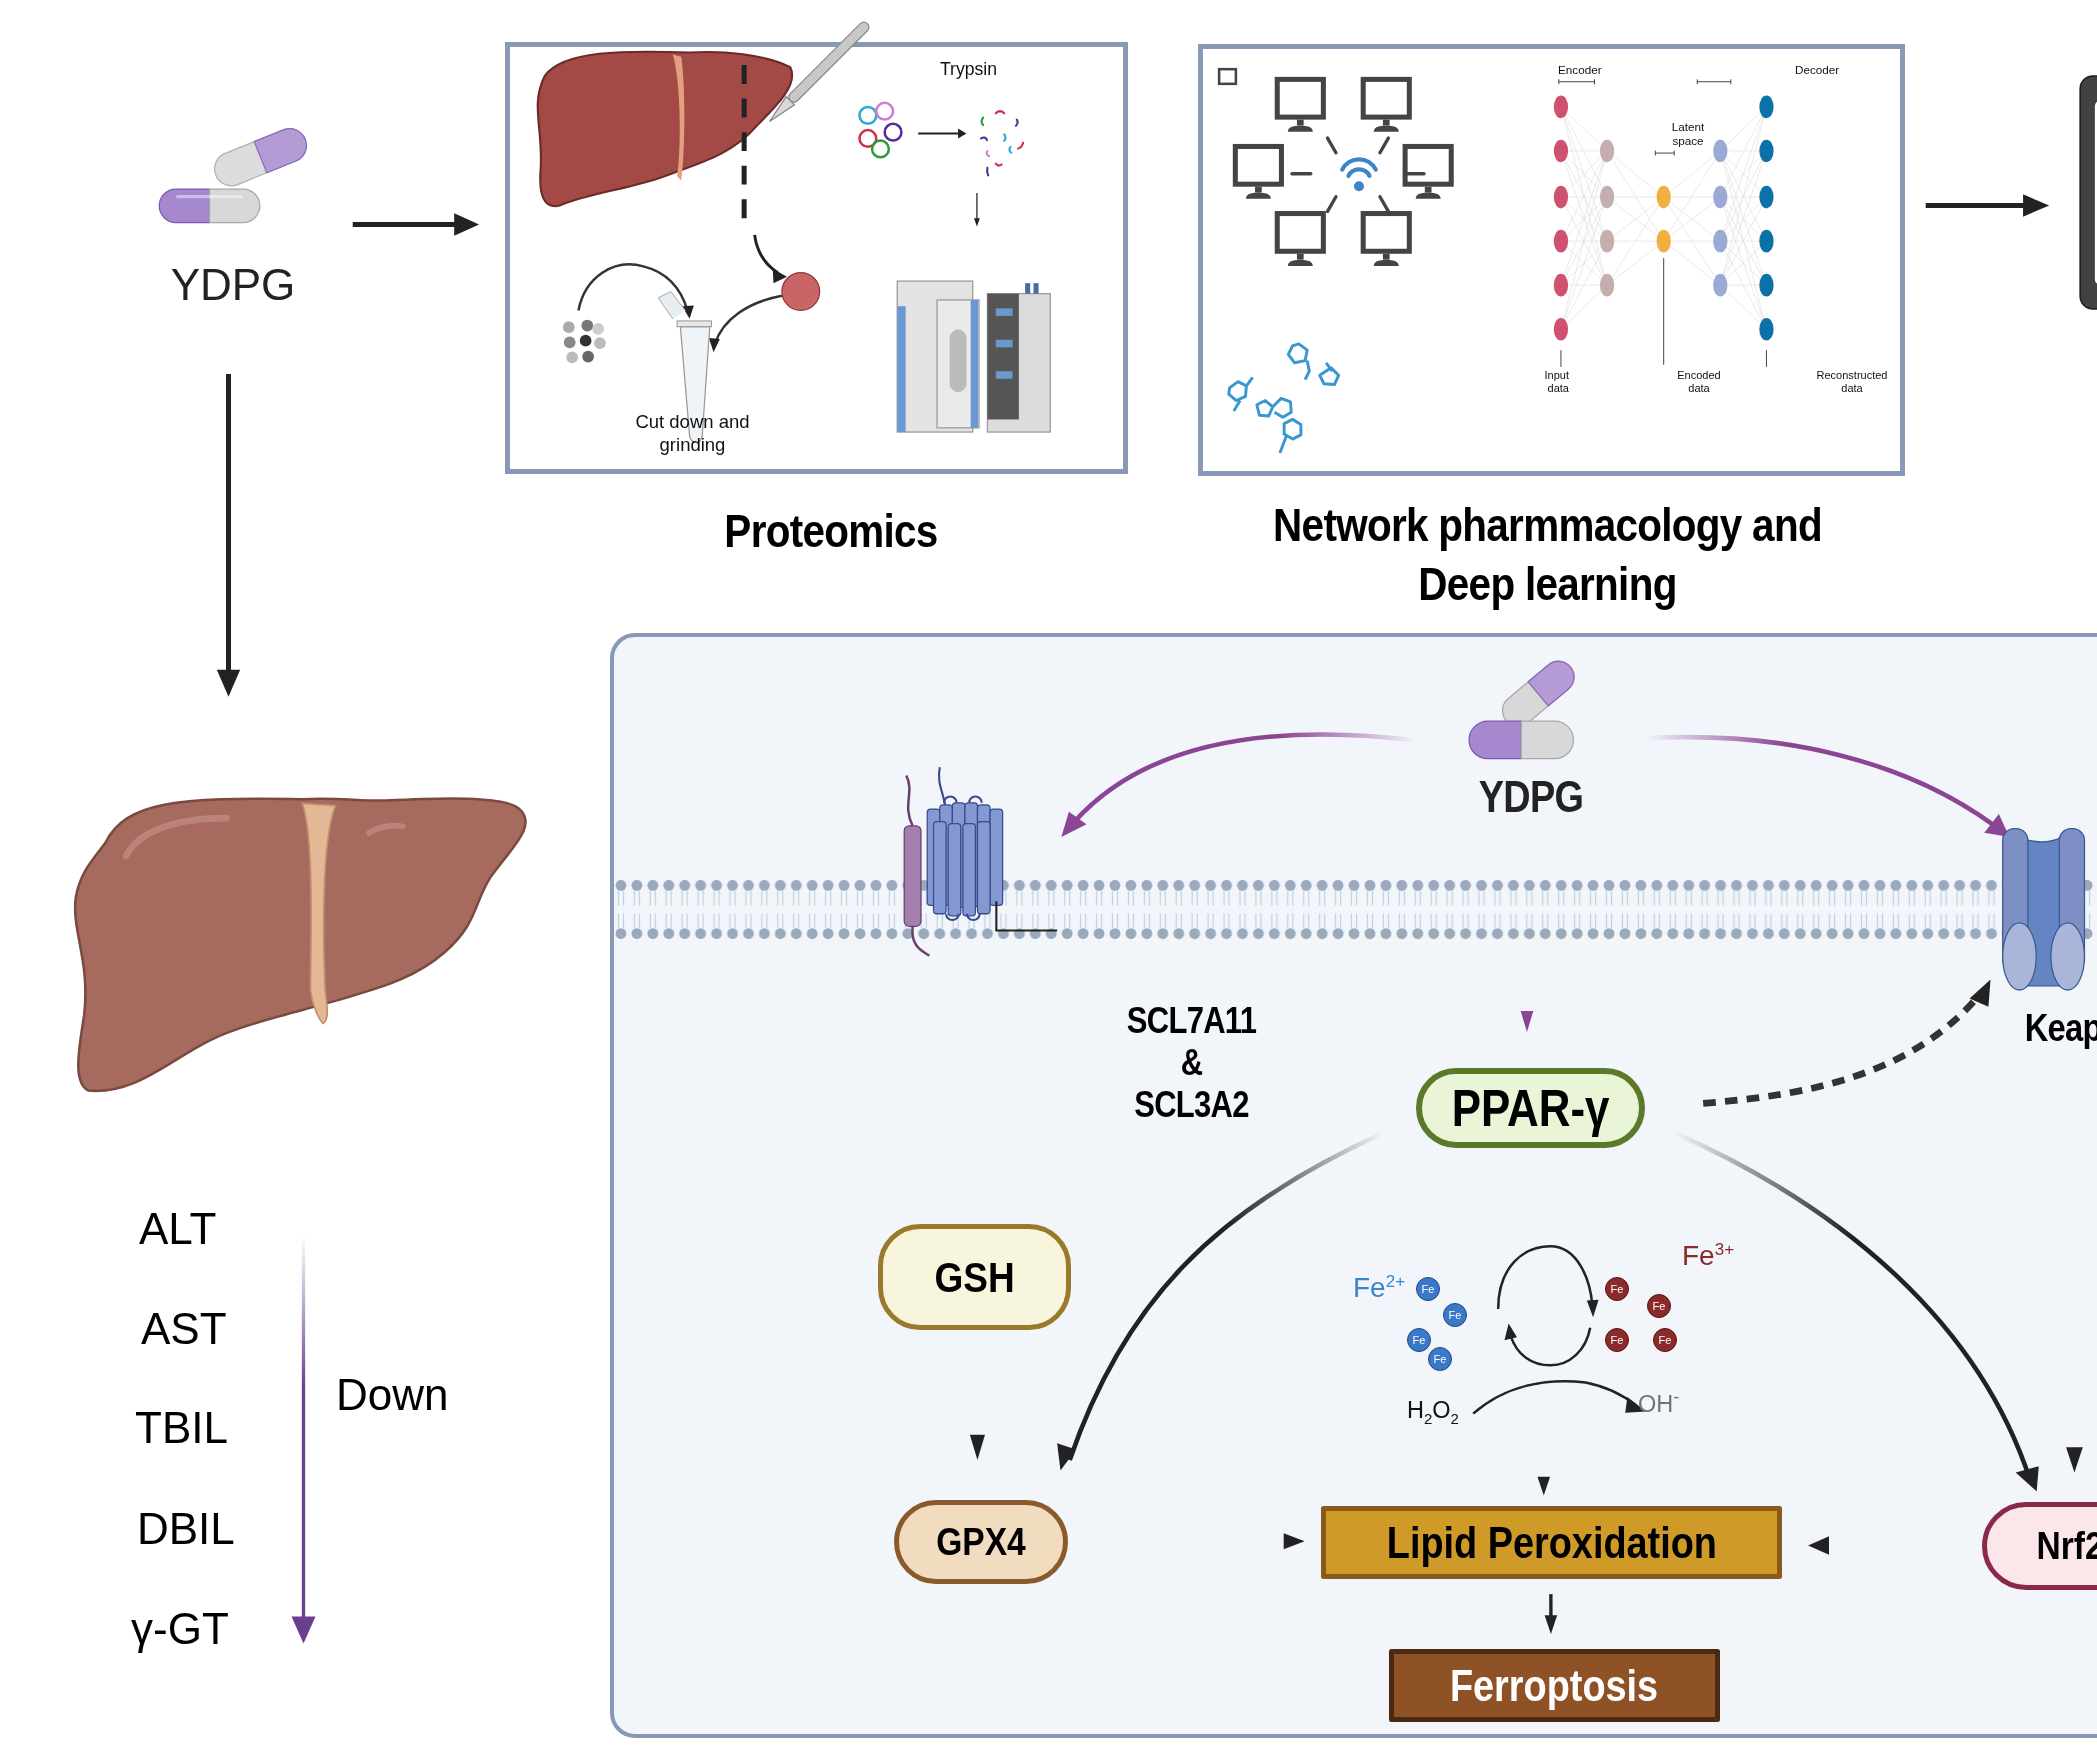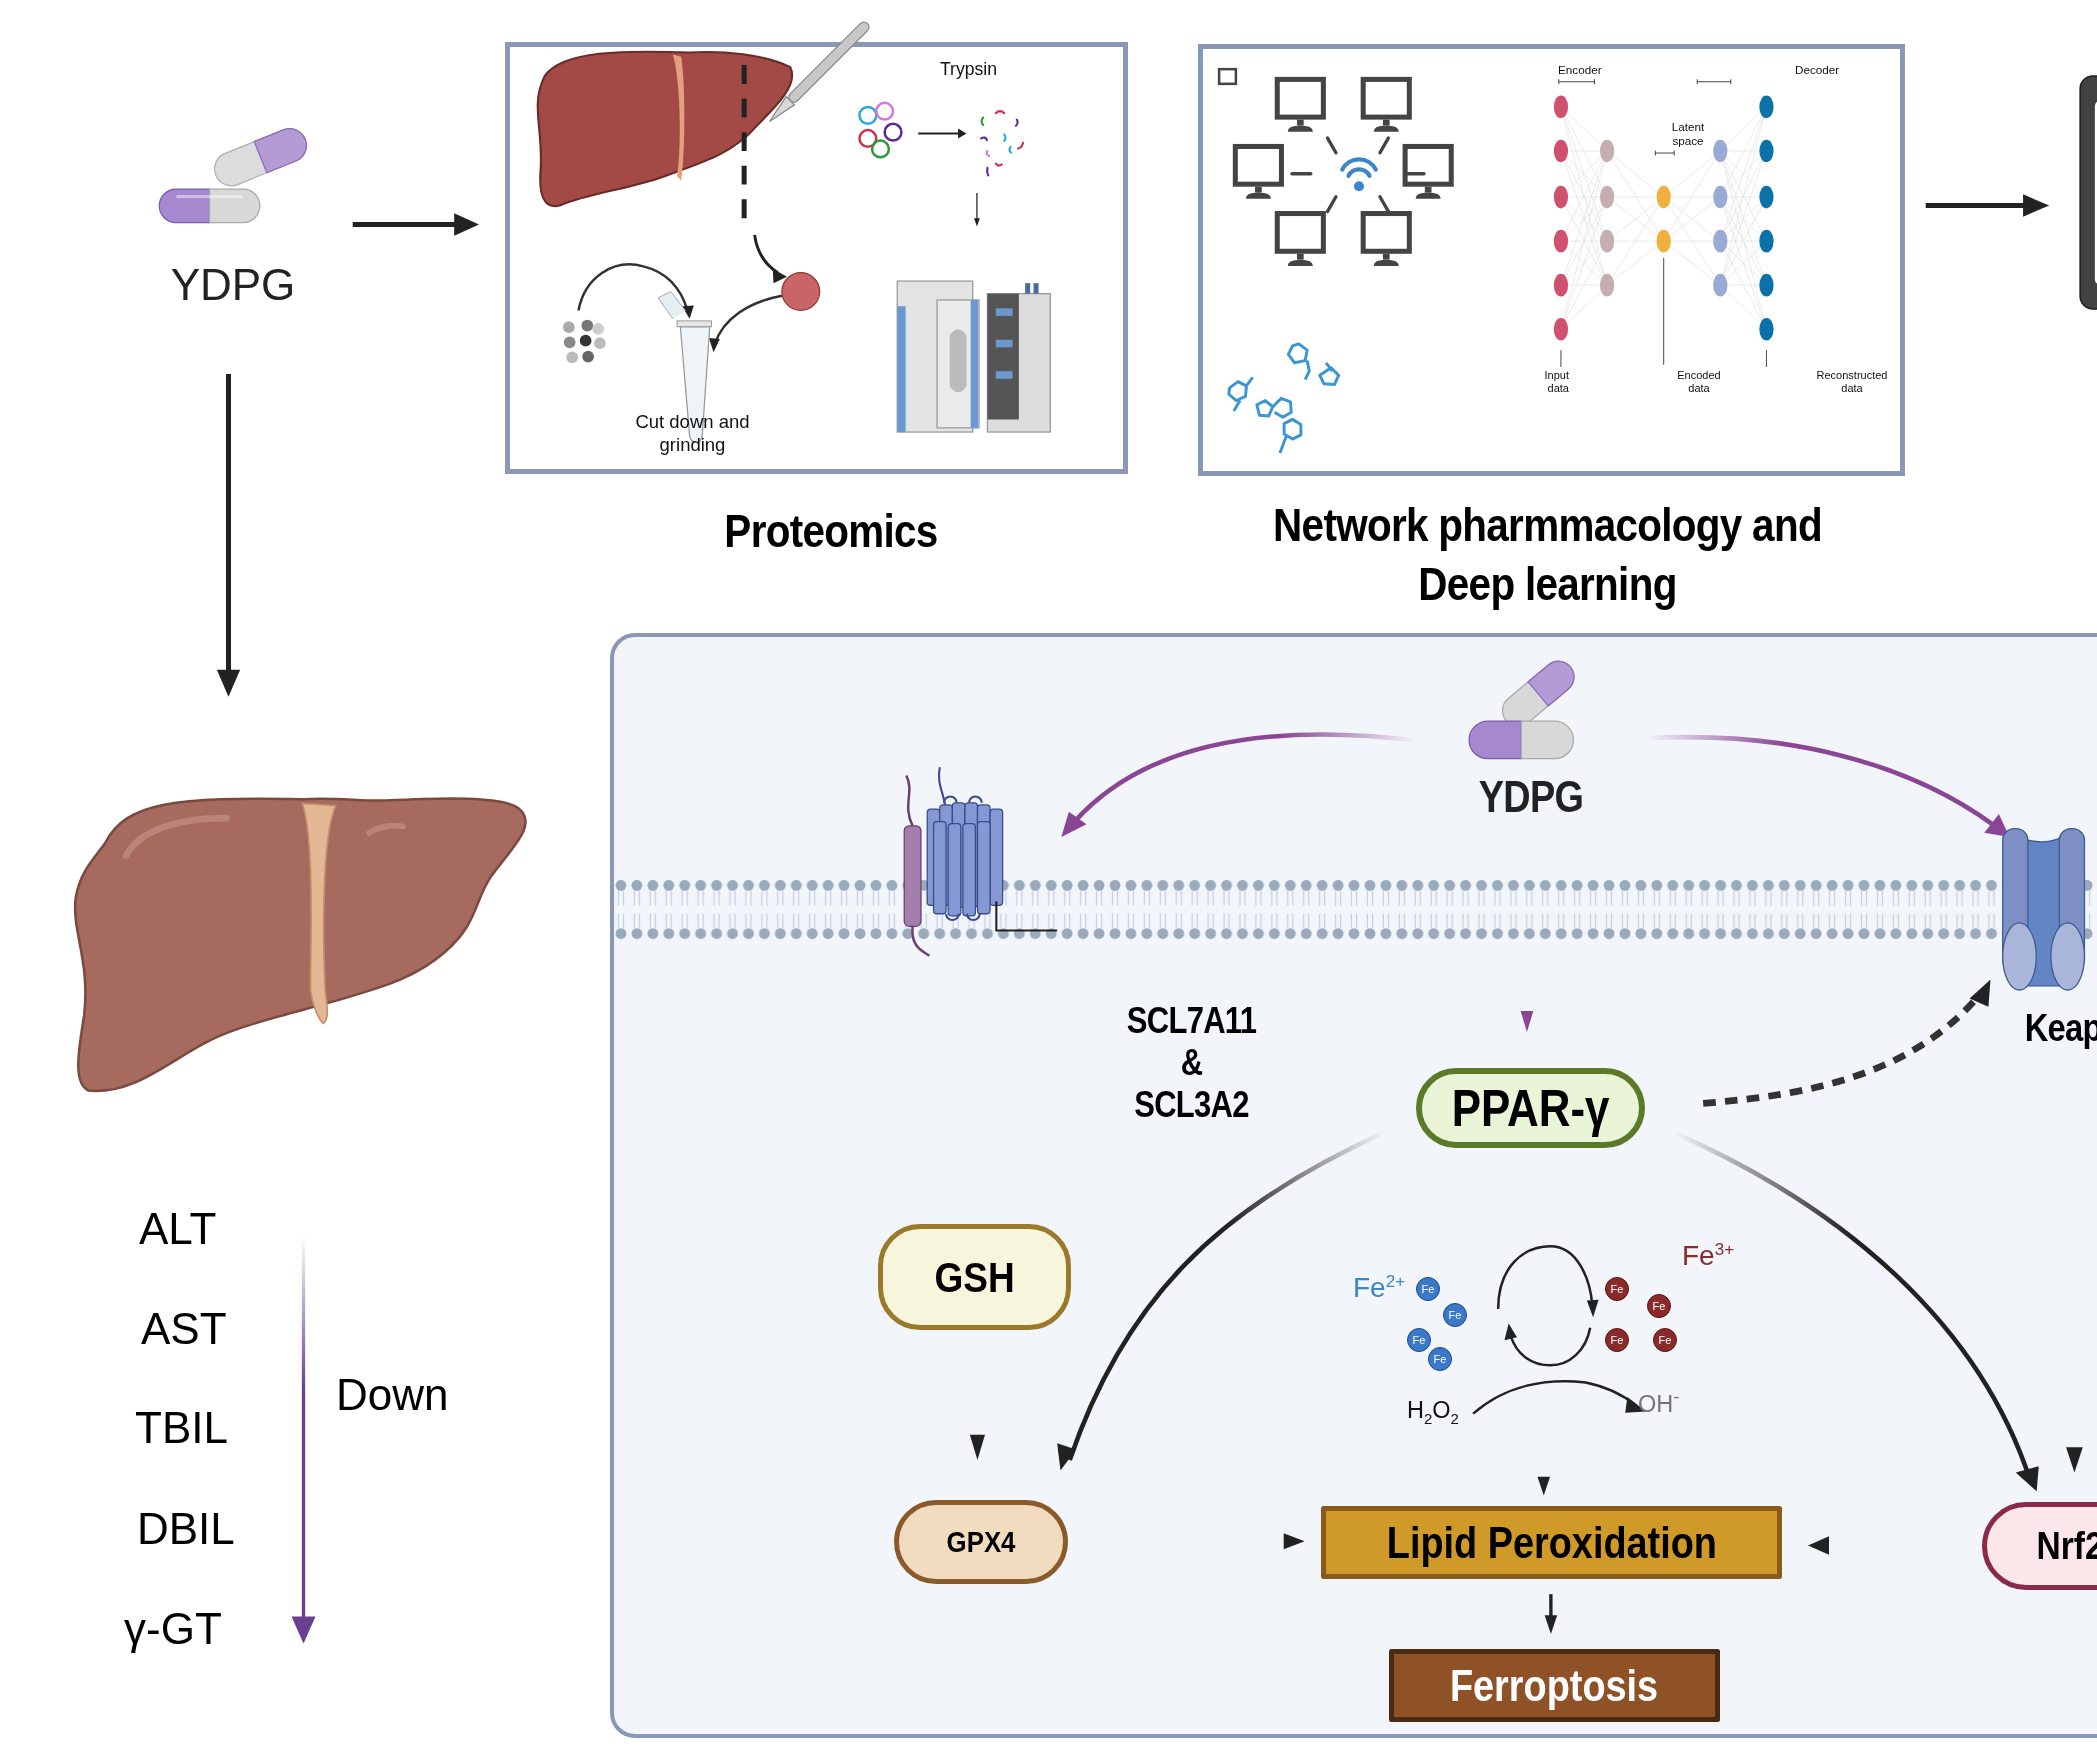--- a/index.html
+++ b/index.html
@@ -43,21 +43,21 @@
   <path d="M90 170 C140 70 260 60 560 65 C640 60 700 70 760 68 C880 62 1050 55 1080 90 C1120 130 1060 180 1010 250 C970 310 980 360 900 430 C820 500 720 520 660 540 C560 570 420 600 340 640 C240 690 160 770 50 760 C10 740 30 650 40 580 C55 450 10 380 20 300 C30 240 60 210 90 170 Z" fill="#a66a5e" stroke="#7a4a40" stroke-width="6"></path>
   <path d="M560 75 C590 150 580 420 580 520 C585 560 600 590 610 600 C625 590 620 560 615 520 C610 420 605 160 640 80 Z" fill="#e4b894" stroke="#c0906e" stroke-width="4"></path>
   <path d="M140 200 C170 140 260 110 380 110" stroke="#ba847a" stroke-width="16" fill="none" stroke-linecap="round"></path>
   <path d="M720 145 C740 130 780 125 800 130" stroke="#ba847a" stroke-width="14" fill="none" stroke-linecap="round"></path>
 </svg>
 
 <div class="marker" style="left:139px;top:1204px;">ALT</div>
 <div class="marker" style="left:141px;top:1304px;">AST</div>
 <div class="marker" style="left:135px;top:1403px;">TBIL</div>
 <div class="marker" style="left:137px;top:1504px;">DBIL</div>
-<div class="marker" style="left:124px;top:1604px;">γ-GT</div>
+<div class="marker" style="left:131px;top:1604px;">γ-GT</div>
 
 <svg style="left:289px;top:1233px;width:29px;height:419px;" viewBox="0 0 70 1000" width="29" height="419">
   <defs>
     <linearGradient id="gDown" x1="0" y1="0" x2="0" y2="1">
       <stop offset="0" stop-color="#6a3f8f" stop-opacity="0"></stop>
       <stop offset="0.4" stop-color="#6a3f8f" stop-opacity="1"></stop>
       <stop offset="1" stop-color="#6a3f8f" stop-opacity="1"></stop>
     </linearGradient>
   </defs>
   <rect x="31" y="0" width="8" height="930" fill="url(#gDown)"></rect>
@@ -495,21 +495,21 @@
 <div class="title-bold" style="left:1988px;top:1007px;width:168px;font-size:38px;">Keap1</div>
 
 <div class="node" style="left:1416px;top:1068px;width:229px;height:80px;border:6.7px solid #5a7a2a;background:#eaf5d8;border-radius:44px;font-size:51px;">
   <span>PPAR-γ</span>
 </div>
 
 <div class="node" style="left:878px;top:1224px;width:193px;height:106px;border:5.5px solid #9a7a2a;background:#f7f5dc;border-radius:42px;font-size:43px;">
   <span>GSH</span>
 </div>
 
-<div class="node" style="left:894px;top:1500px;width:174px;height:84px;border:5.5px solid #8a5a2a;background:#f2dcc0;border-radius:42px;font-size:30px;">
+<div class="node" style="left:894px;top:1500px;width:174px;height:84px;border:5.5px solid #8a5a2a;background:#f2dcc0;border-radius:42px;font-size:39px;">
   <span>GPX4</span>
 </div>
 
 <div class="node" style="left:1982px;top:1502px;width:176px;height:88px;border:5.5px solid #8a2a4a;background:#fbe6ea;border-radius:44px;font-size:39px;">
   <span>Nrf2</span>
 </div>
 
 <div class="node" style="left:1321px;top:1506px;width:461px;height:73px;border:5px solid #8a5a1a;background:#d09a28;border-radius:2.5px;font-size:44px;">
   <span>Lipid Peroxidation</span>
 </div>

